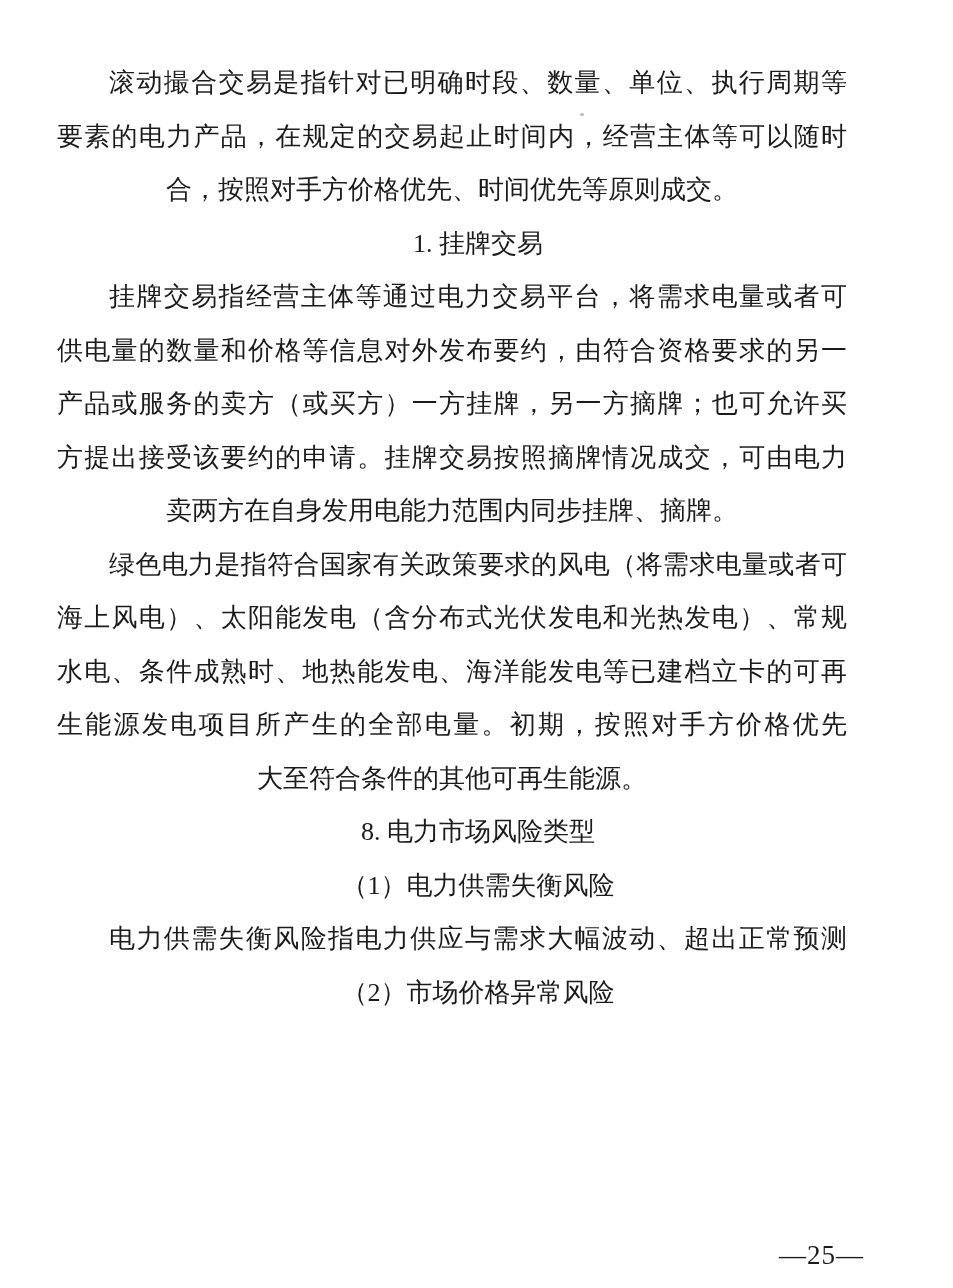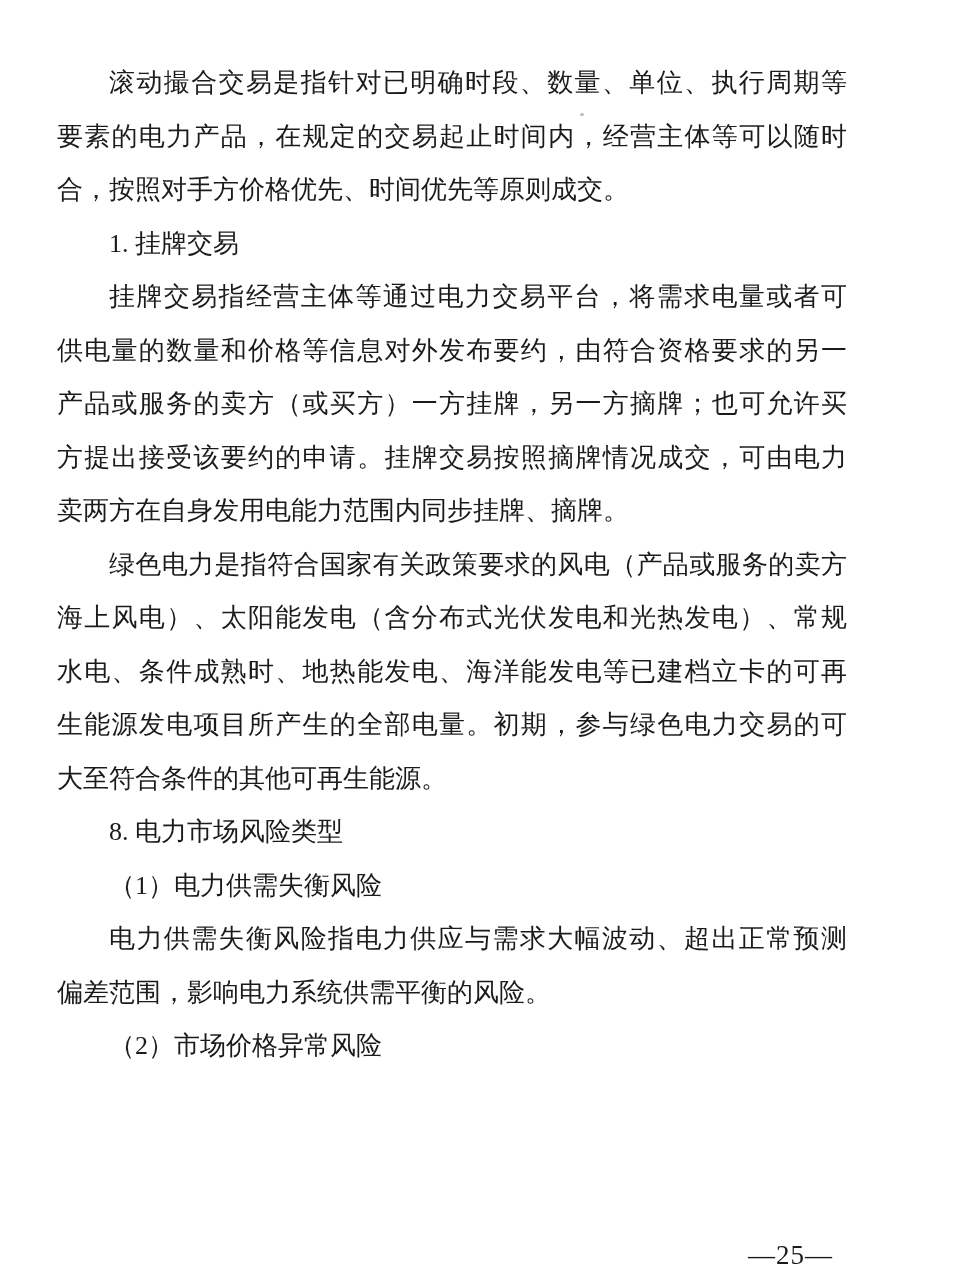--- a/index.html
+++ b/index.html
@@ -19,35 +19,35 @@
     position: absolute;
     left: 57px;
     top: 56px;
     width: 790px;
     font-size: 26px;
     line-height: 53.5px;
     color: #1b1b1b;
     text-align: justify;
   }
   .line {
-    text-align: left;
+    text-align: center;
     white-space: nowrap;
   }
   .line.fill {
     white-space: normal;
     text-align: justify;
     text-align-last: justify;
     text-justify: inter-character;
   }
   .line.indent {
     text-indent: 52px;
   }
   .page-number {
     position: absolute;
-    left: 748px;
+    left: 779px;
     top: 1240px;
     font-size: 27px;
     color: #1b1b1b;
     letter-spacing: 1px;
     white-space: nowrap;
   }
   .scan-dot {
     position: absolute;
     left: 580px;
     top: 113px;
@@ -66,29 +66,28 @@
   <div class="text-block" id="text-block">
       <div class="line indent fill">滚动撮合交易是指针对已明确时段、数量、单位、执行周期等</div>
       <div class="line fill">要素的电力产品，在规定的交易起止时间内，经营主体等可以随时</div>
       <div class="line">合，按照对手方价格优先、时间优先等原则成交。</div>
       <div class="line indent">1. 挂牌交易</div>
       <div class="line indent fill">挂牌交易指经营主体等通过电力交易平台，将需求电量或者可</div>
       <div class="line fill">供电量的数量和价格等信息对外发布要约，由符合资格要求的另一</div>
       <div class="line fill">产品或服务的卖方（或买方）一方挂牌，另一方摘牌；也可允许买</div>
       <div class="line fill">方提出接受该要约的申请。挂牌交易按照摘牌情况成交，可由电力</div>
       <div class="line">卖两方在自身发用电能力范围内同步挂牌、摘牌。</div>
-      <div class="line indent fill">绿色电力是指符合国家有关政策要求的风电（产品或服务的卖方</div>
+      <div class="line indent fill">绿色电力是指符合国家有关政策要求的风电（将需求电量或者可</div>
       <div class="line fill">海上风电）、太阳能发电（含分布式光伏发电和光热发电）、常规</div>
       <div class="line fill">水电、条件成熟时、地热能发电、海洋能发电等已建档立卡的可再</div>
-      <div class="line fill">生能源发电项目所产生的全部电量。初期，参与绿色电力交易的可</div>
+      <div class="line fill">生能源发电项目所产生的全部电量。初期，按照对手方价格优先</div>
       <div class="line">大至符合条件的其他可再生能源。</div>
       <div class="line indent">8. 电力市场风险类型</div>
       <div class="line indent">（1）电力供需失衡风险</div>
       <div class="line indent fill">电力供需失衡风险指电力供应与需求大幅波动、超出正常预测</div>
-      <div class="line">偏差范围，影响电力系统供需平衡的风险。</div>
       <div class="line indent">（2）市场价格异常风险</div>
     </div>
 
   <div class="scan-dot"></div>
 
   <div class="page-number">—25—</div>
 
 </div>
 
 </body></html>

